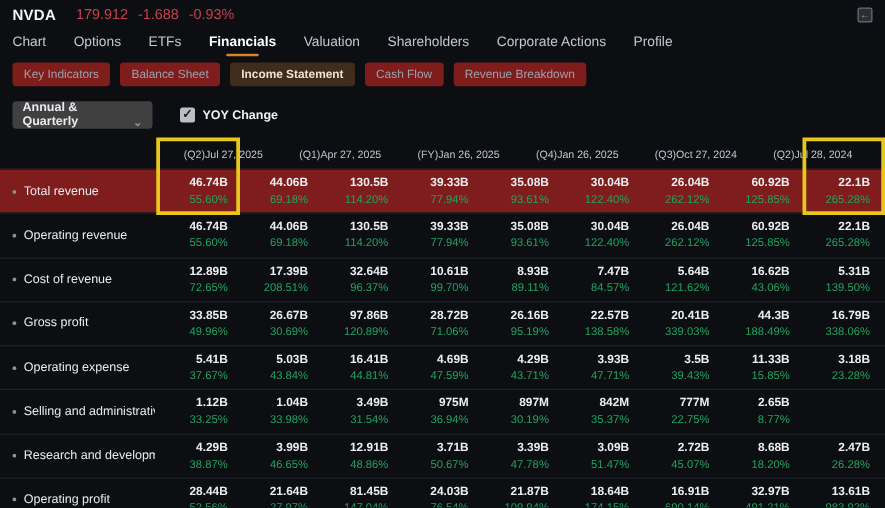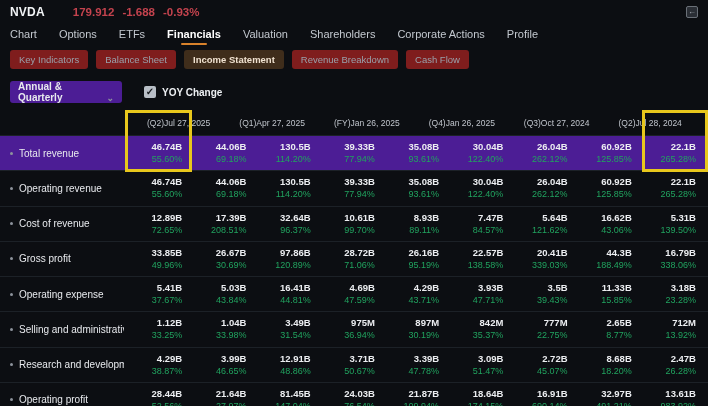--- a/index.html
+++ b/index.html
@@ -10,24 +10,24 @@
     color: #e4e7eb;
     position: relative;
   }
 
   
   .topbar {
     height: 24px;
     display: flex;
     align-items: center;
     padding: 0 10px;
-    gap: 28px;
+    gap: 16px;
   }
   .symbol { font-size: 12px; font-weight: bold; color: #f2f4f6; letter-spacing: .2px; }
-  .quote { font-size: 11.5px; color: #c4434e; display: flex; gap: 8px; font-weight: bold; }
+  .quote { font-size: 11.5px; color: #c4434e; display: flex; gap: 8px; font-weight: normal; }
   .win-icon {
     margin-left: auto;
     width: 12px; height: 12px;
     border: 1px solid #6a7078;
     background: #2a2e35;
     color: #aab0b8;
     font-size: 8px; line-height: 10px;
     text-align: center;
     border-radius: 2px;
     cursor: pointer;
@@ -78,21 +78,21 @@
 
   
   .controls {
     display: flex;
     align-items: center;
     padding: 6px 10px 8px;
     gap: 22px;
   }
   .select {
     width: 112px; height: 22px;
-    background: #4c1d95;
+    background: #404040;
     border-radius: 3px;
     display: flex;
     align-items: flex-end;
     padding: 0 8px;
     font-size: 10px;
     color: #e8eaee;
     font-weight: bold;
     cursor: pointer;
   }
   .select .chev { margin-left: auto; color: #8d939c; font-size: 9px; line-height: 1; }
@@ -122,21 +122,21 @@
     text-align: right;
     padding-right: 6px;
     white-space: nowrap;
     cursor: pointer;
   }
   .tr {
     height: 35.25px;
     border-top: 1px solid #1c2127;
     cursor: pointer;
   }
-  .tr.hl { background: #4c1d95; }
+  .tr.hl { background: #7f1d1d; }
   .td.label {
     display: flex;
     align-items: center;
     gap: 6px;
     padding-left: 10px;
     font-size: 10px;
     color: #e8eaee;
     white-space: nowrap;
     overflow: hidden;
   }
@@ -181,22 +181,22 @@
   <span class="tab">Valuation</span>
   <span class="tab">Shareholders</span>
   <span class="tab">Corporate Actions</span>
   <span class="tab">Profile</span>
 </div>
 
 <div class="chips">
   <span class="chip">Key Indicators</span>
   <span class="chip">Balance Sheet</span>
   <span class="chip active">Income Statement</span>
+  <span class="chip">Cash Flow</span>
   <span class="chip">Revenue Breakdown</span>
-  <span class="chip">Cash Flow</span>
 </div>
 
 <div class="controls">
   <div class="select">
     <span>Annual &amp; Quarterly</span>
     <span class="chev">⌄</span>
   </div>
   <div class="checkbox-wrap">
     <span class="checkbox">✓</span>
     <span class="checkbox-label">YOY Change</span>
@@ -457,24 +457,20 @@
           <div class="p">35.37%</div>
         </div>
         <div class="td num">
           <div class="v">777M</div>
           <div class="p">22.75%</div>
         </div>
         <div class="td num">
           <div class="v">2.65B</div>
           <div class="p">8.77%</div>
         </div>
-        <div class="td num">
-          <div class="v">712M</div>
-          <div class="p">13.92%</div>
-        </div>
       </div>
       <div class="tr">
         <div class="td label">
           <span class="dot"></span>
           <span>Research and development ...</span>
         </div>
         <div class="td num">
           <div class="v">4.29B</div>
           <div class="p">38.87%</div>
         </div>

